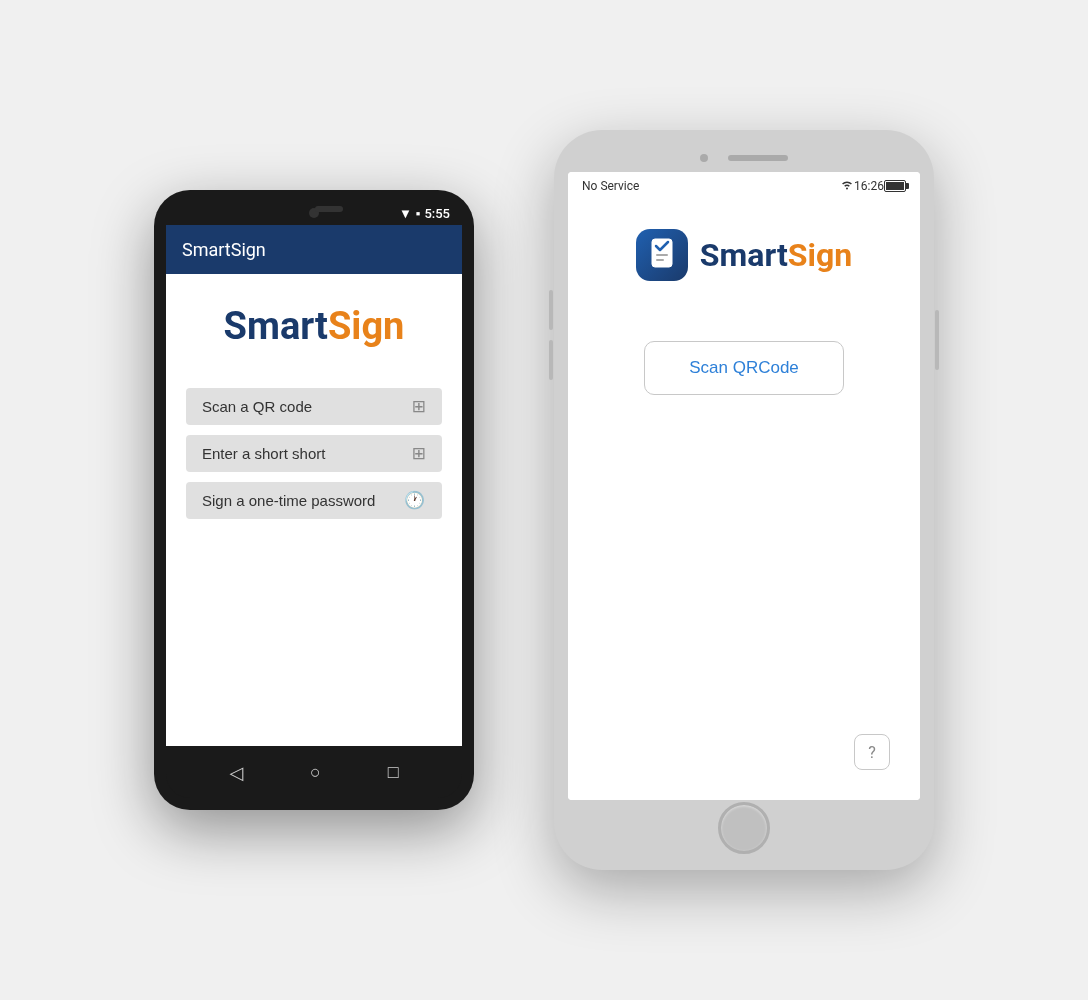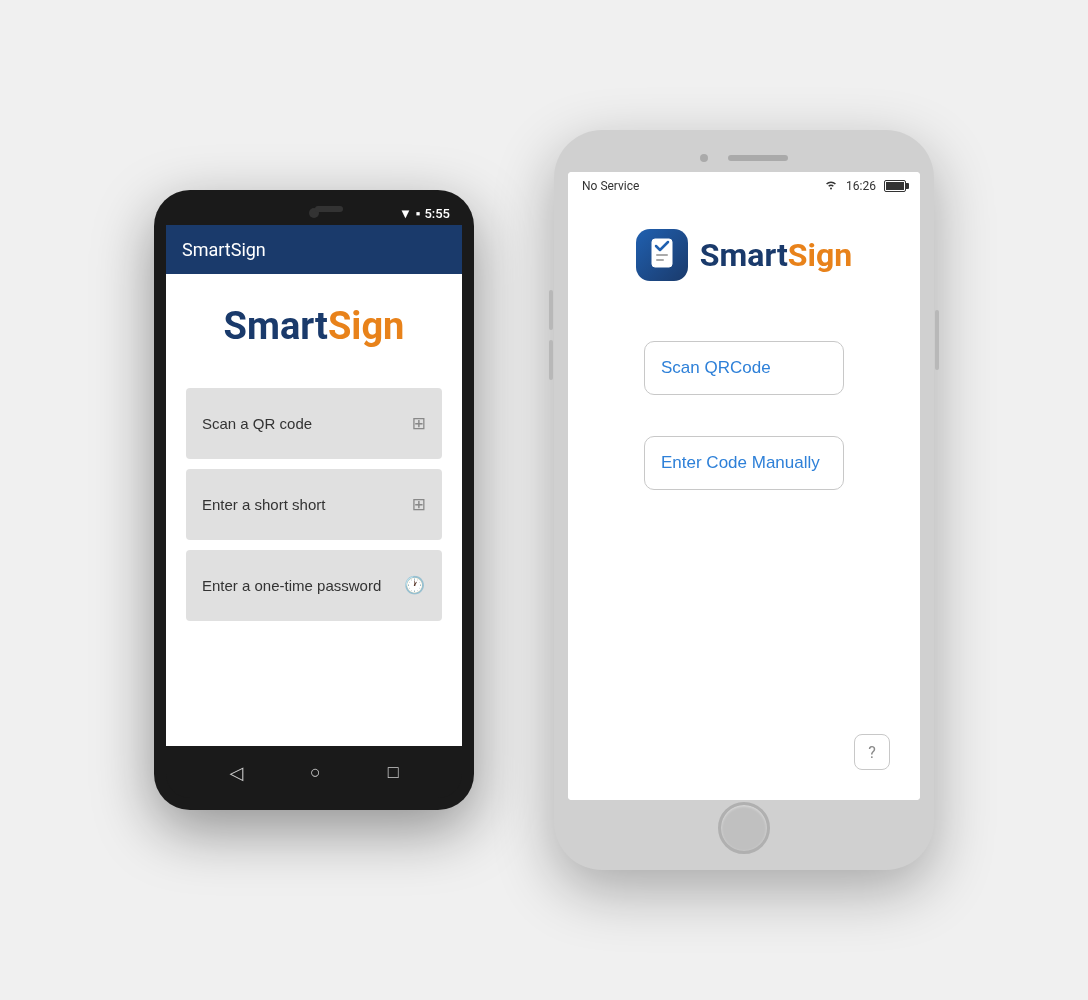--- a/index.html
+++ b/index.html
@@ -67,21 +67,21 @@
       font-weight: 700;
       margin-bottom: 40px;
     }
     .android-logo .smart { color: #1a3a6b; }
     .android-logo .sign { color: #e8821a; }
     .android-btn {
       width: 100%;
       background: #e0e0e0;
       border: none;
       border-radius: 4px;
-      padding: 25px 16px;
+      padding: 8px 16px;
       margin-bottom: 10px;
       display: flex;
       align-items: center;
       justify-content: space-between;
       font-size: 15px;
       color: #333;
       cursor: pointer;
     }
     .android-btn-icon {
       color: #888;
@@ -166,21 +166,21 @@
       justify-content: space-between;
       align-items: center;
       padding: 6px 14px;
       font-size: 12px;
       color: #333;
       background: white;
     }
     .ios-status-right {
       display: flex;
       align-items: center;
-      gap: 8px;
+      gap: 0;
     }
     .ios-battery {
       width: 22px;
       height: 12px;
       border: 1.5px solid #333;
       border-radius: 2px;
       position: relative;
       display: flex;
       align-items: center;
       padding: 1px;
@@ -231,22 +231,22 @@
       font-weight: 700;
     }
     .ios-logo-text .smart { color: #1a3a6b; }
     .ios-logo-text .sign { color: #e8821a; }
     .ios-btn {
       width: 200px;
       background: white;
       border: 1.5px solid #c8c8c8;
       border-radius: 10px;
       padding: 16px;
-      margin-bottom: 41px;
-      text-align: left;
+      margin-bottom: 24px;
+      text-align: center;
       font-size: 17px;
       color: #2e80d8;
       cursor: pointer;
     }
     .ios-bottom-area {
       flex: 1;
       display: flex;
       align-items: flex-end;
       justify-content: flex-end;
       padding-bottom: 10px;
@@ -324,21 +324,21 @@
         <span>Scan a QR code</span>
         <span class="android-btn-icon qr-icon">⊞</span>
       </button>
 
       <button class="android-btn">
         <span>Enter a short short</span>
         <span class="android-btn-icon grid-icon">⊞</span>
       </button>
 
       <button class="android-btn">
-        <span>Enter a one-time password</span>
+        <span>Sign a one-time password</span>
         <span class="android-btn-icon clock-icon">🕐</span>
       </button>
     </div>
   </div>
 
   <div class="android-nav-bar">
     <span class="nav-icon">◁</span>
     <span class="nav-icon">○</span>
     <span class="nav-icon">□</span>
   </div>
@@ -385,23 +385,20 @@
         </div>
         <div class="ios-logo-text">
           <span class="smart">Smart</span><span class="sign">Sign</span>
         </div>
       </div>
 
       <button class="ios-btn">
         <span>Scan QRCode</span>
       </button>
 
-      <button class="ios-btn">
-        <span>Enter Code Manually</span>
-      </button>
 
       <div class="ios-bottom-area">
         <div class="ios-help-btn">
           <span>?</span>
         </div>
       </div>
     </div>
   </div>
 
   <div class="ios-home-bar">

